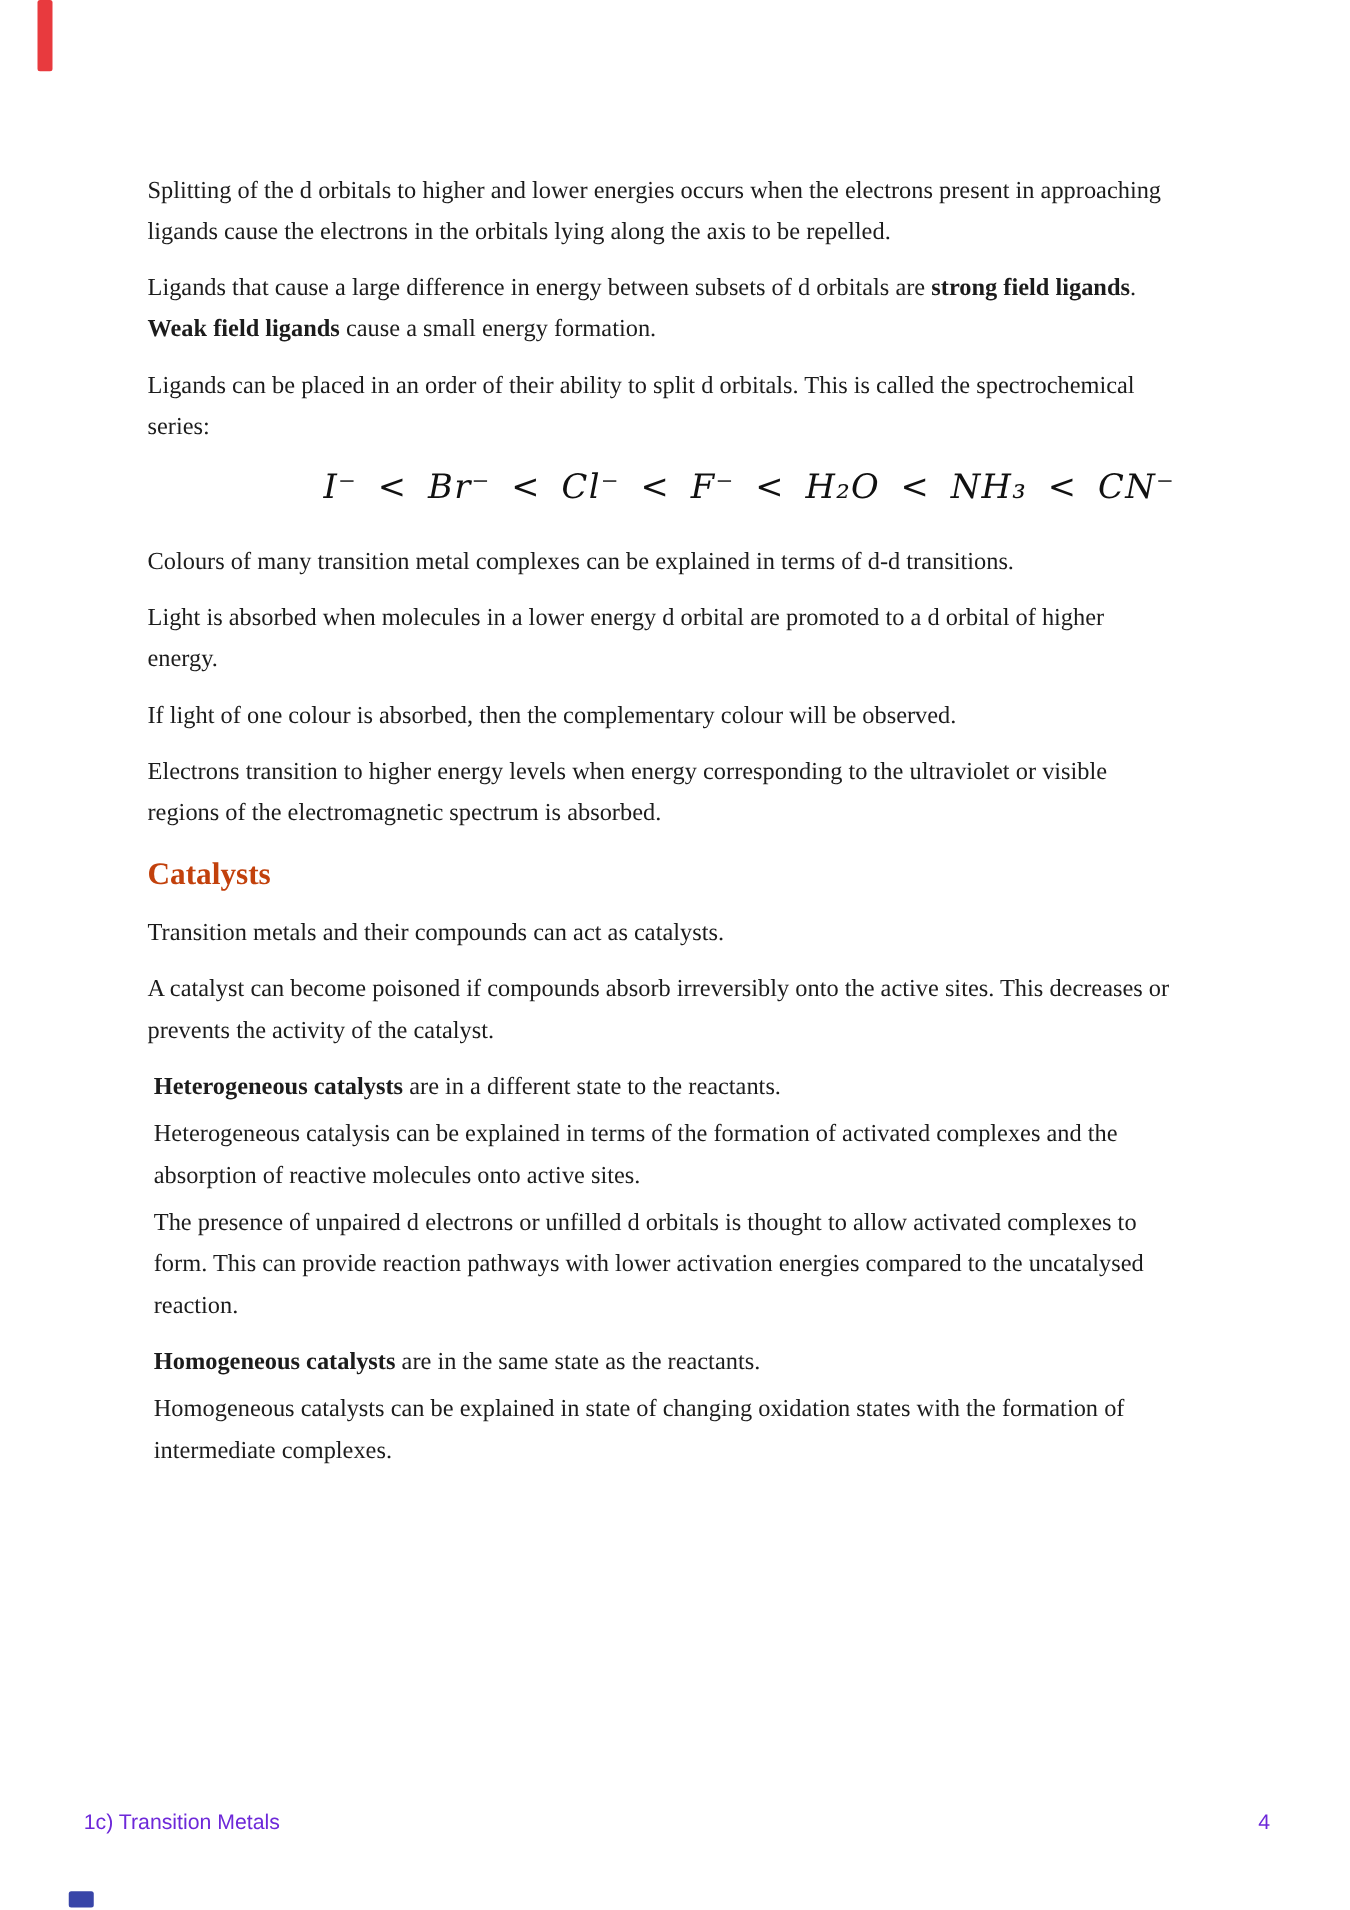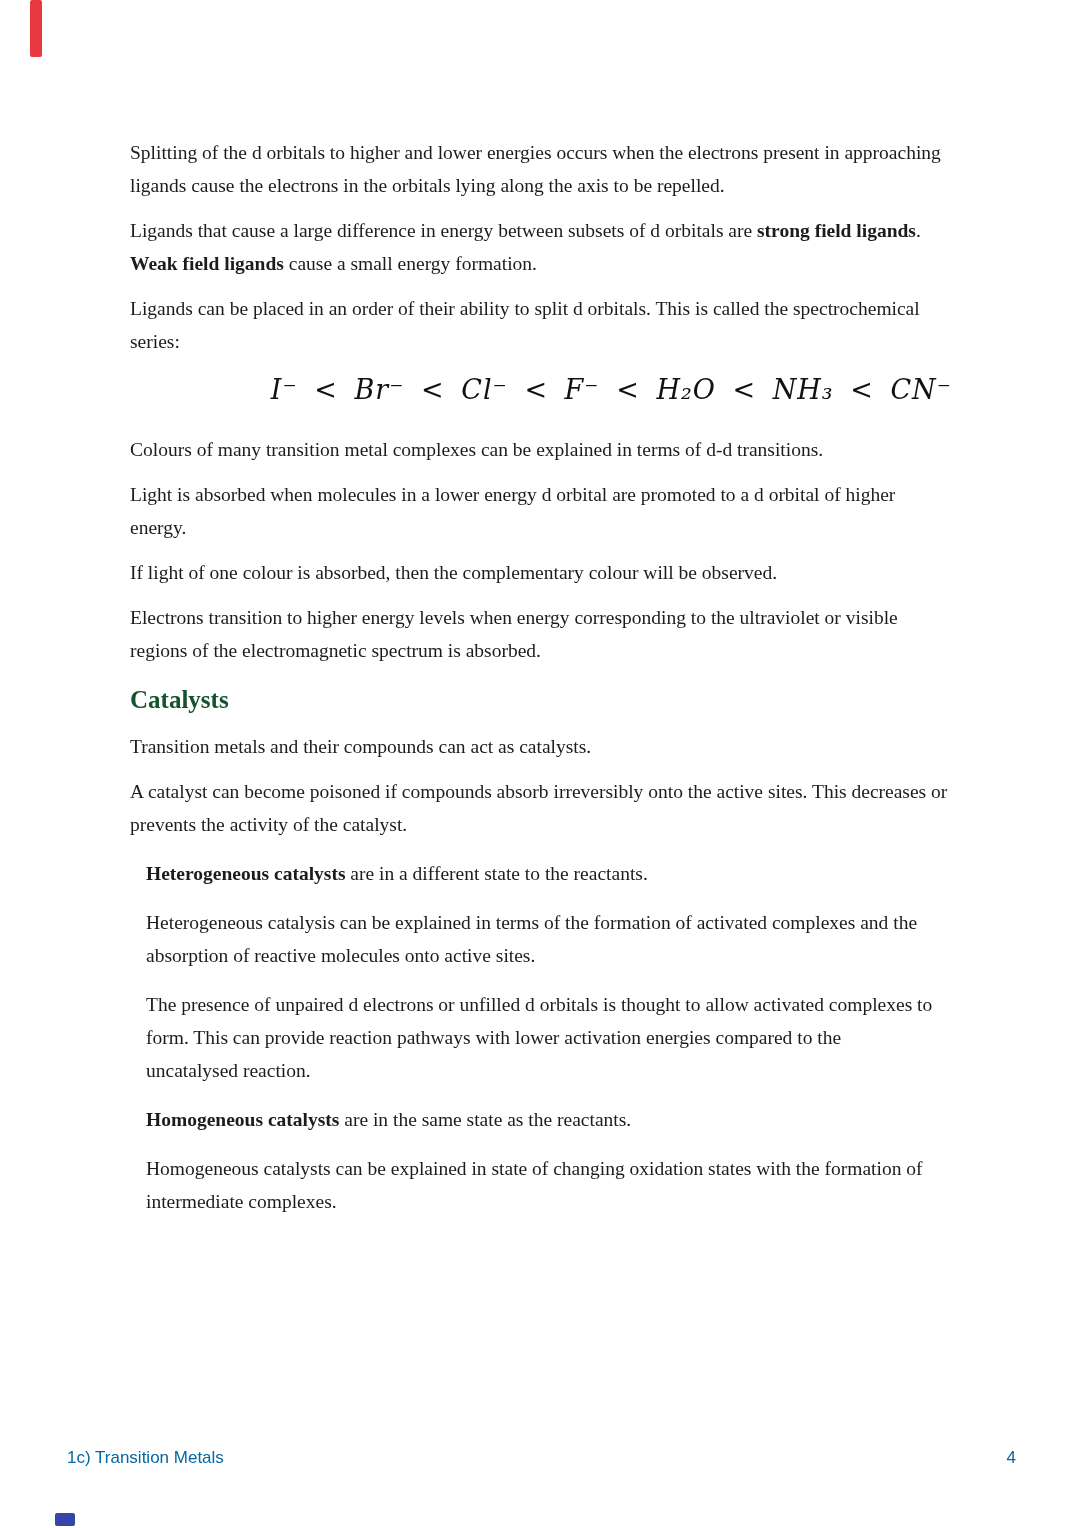--- a/index.html
+++ b/index.html
@@ -12,60 +12,60 @@
     overflow: hidden;
     font-family: "Liberation Serif", serif;
     color: #1c1c1c;
   }
   .pen-mark { position: absolute; border-radius: 2px; }
   .pen-mark.red  { left: 30px;  top: 0;      width: 12px; height: 57px; background: #e83a3e; }
   .pen-mark.blue { left: 55px;  top: 1513px; width: 20px; height: 13px; background: #3845a8; }
 
   .content {
     position: absolute;
-    left: 130px;
+    left: 118px;
     top: 136px;
     width: 822px;
   }
   .content p, .content .line {
     font-size: 19.5px;
     line-height: 33px;
     color: #1c1c1c;
     margin: 0 0 12px 0;
     text-align: left;
   }
   .group { margin: 0 0 12px 0; }
-  .group .line { margin: 16px; }
+  .group .line { margin: 5px; }
   b { font-weight: bold; }
 
   .formula {
     font-family: "DejaVu Serif", serif;
     font-style: italic;
     font-size: 27px;
     text-align: right;
     margin: 16px 0 28px 0;
     letter-spacing: 1px;
     word-spacing: 7px;
     color: #111111;
   }
 
   .section-heading {
     font-family: "Liberation Serif", serif;
     font-weight: bold;
     font-size: 25px;
     line-height: 30px;
-    color: #14532d;
+    color: #c2410c;
     margin: 18px 0 15px 0;
   }
 
   .footer-left, .footer-right {
     position: absolute;
     font-family: "Liberation Sans", sans-serif;
     font-size: 17px;
-    color: #0369a1;
+    color: #6d28d9;
   }
   .footer-left  { left: 67px;  top: 1448px; }
   .footer-right { right: 64px; top: 1448px; }
 </style>
 </head>
 <body>
 
 <div class="page">
 
   <div class="pen-mark red"></div>

